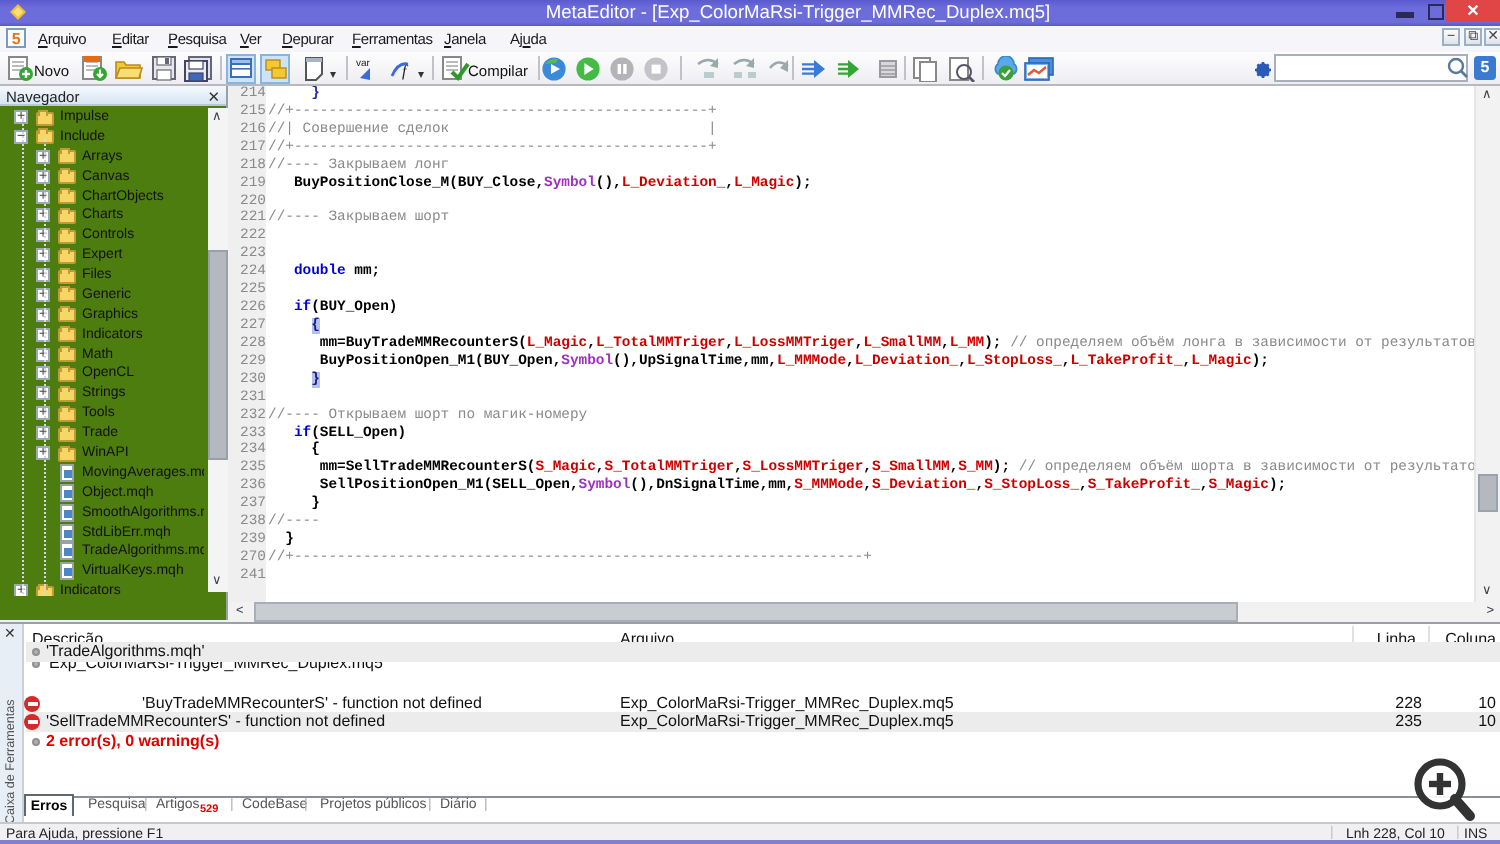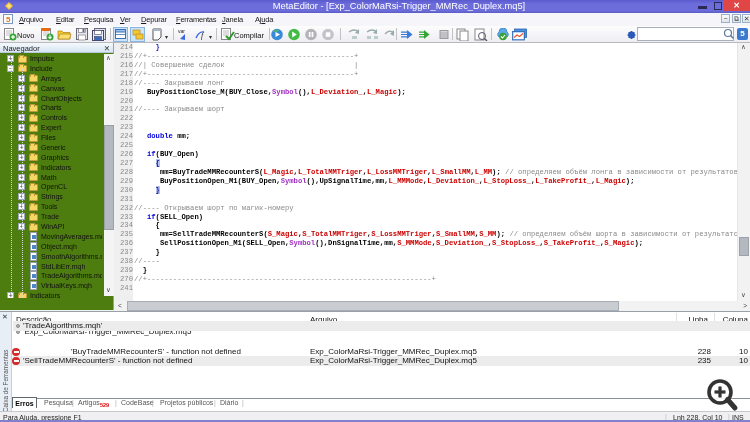--- a/index.html
+++ b/index.html
@@ -480,20 +480,24 @@
           <span style="position:absolute;left:668px;top:0;width:30px;text-align:right">228</span>
           <span style="position:absolute;left:703px;top:0;width:32px;text-align:right">10</span>
         </div>
         <div class="r rg" style="top:44.400000000000006px">
           <span class="errico"></span>
           <span style="position:absolute;left:10px;top:0;">'SellTradeMMRecounterS' - function not defined</span>
           <span style="position:absolute;left:297px;top:0">Exp_ColorMaRsi-Trigger_MMRec_Duplex.mq5</span>
           <span style="position:absolute;left:668px;top:0;width:30px;text-align:right">235</span>
           <span style="position:absolute;left:703px;top:0;width:32px;text-align:right">10</span>
         </div>
+        <div class="r" style="top:54.2px">
+          <span class="infico" style="left:3px"></span>
+          <span style="position:absolute;left:10px;top:0;color:#e00000;font-weight:bold">2 error(s), 0 warning(s)</span>
+        </div>
       </div>
     <div id="tbtabs">
         <div style="position:absolute;left:0;top:1px;width:737px;height:1px;background:#8a9098"></div>
         <div style="position:absolute;left:-1px;top:0px;width:25px;height:11px;background:#fff;border:1px solid #60686f;border-bottom:none;color:#000;font-weight:bold;text-align:center;line-height:11px">Erros</div>
         <span style="position:absolute;left:31px;top:2px">Pesquisa</span>
         <span class="sepl" style="position:absolute;left:59px;top:2px">|</span>
         <span style="position:absolute;left:65px;top:2px">Artigos</span>
         <span style="position:absolute;left:87px;top:4.5px;color:#e00000;font-size:5.5px;font-weight:bold">529</span>
         <span class="sepl" style="position:absolute;left:102px;top:2px">|</span>
         <span style="position:absolute;left:108px;top:2px">CodeBase</span>

